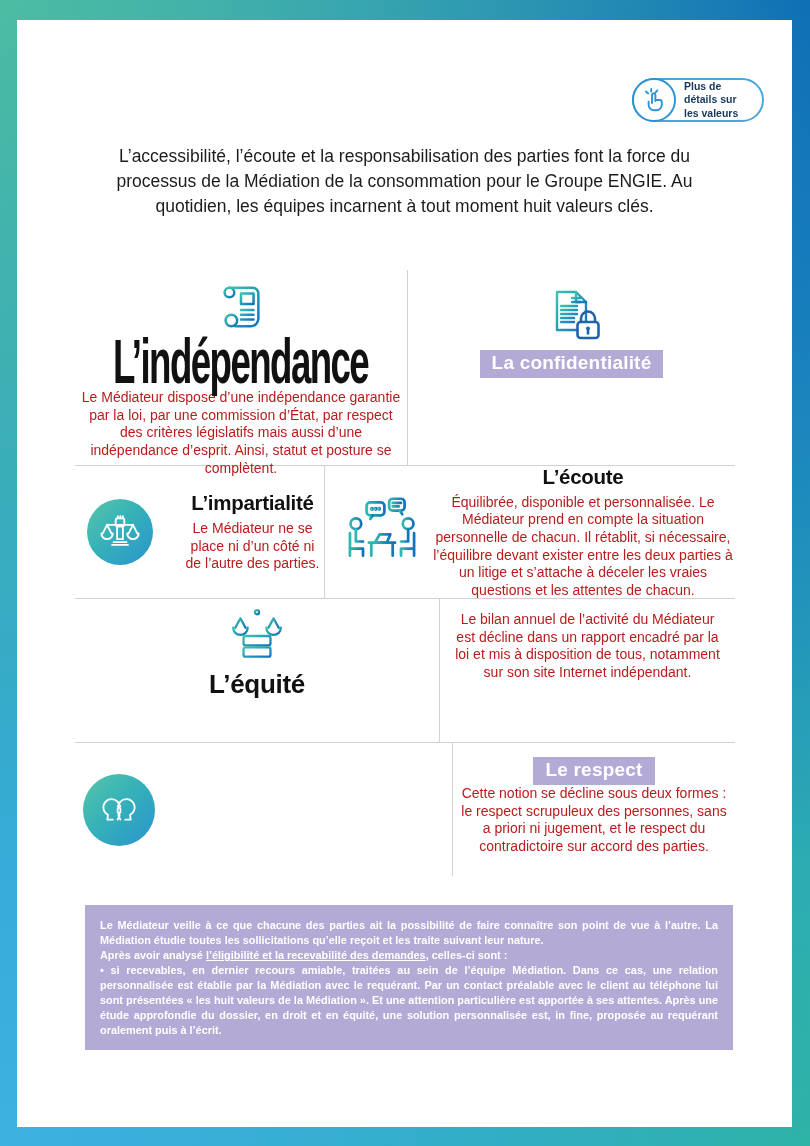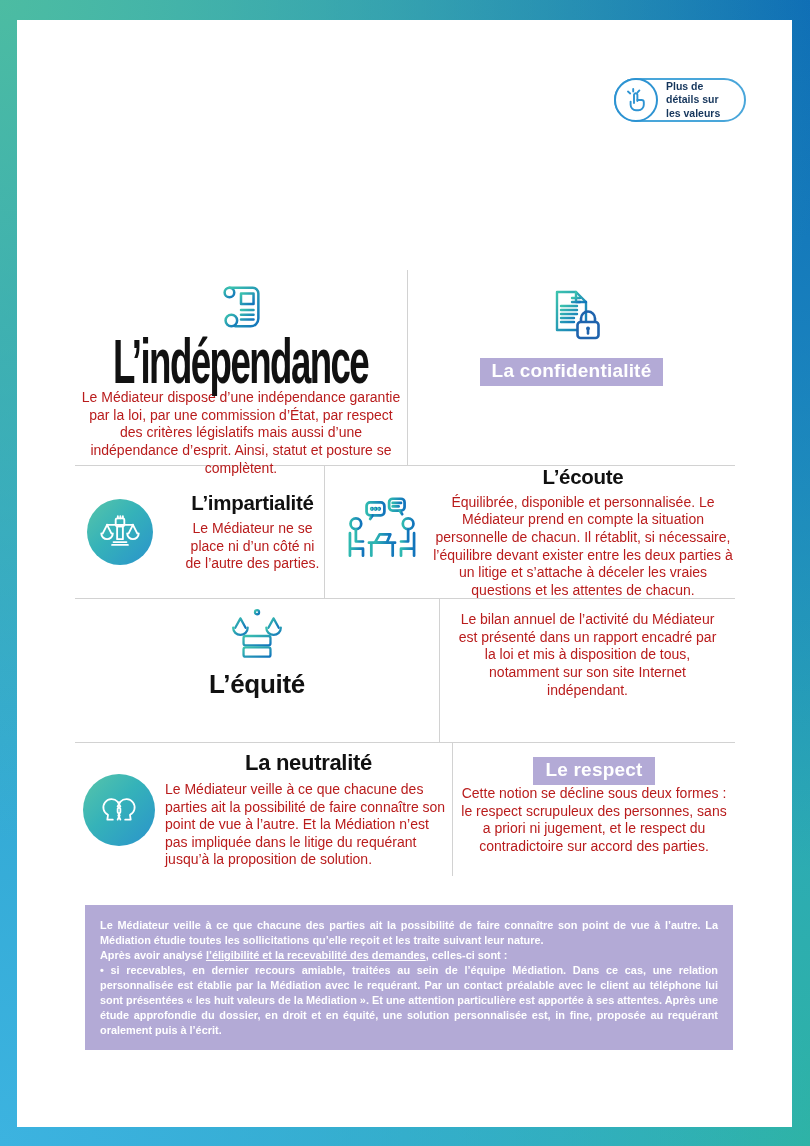--- a/index.html
+++ b/index.html
@@ -12,21 +12,21 @@
     background-image:
       radial-gradient(circle at 0% 0%,   #4cbca2 0%, rgba(76,188,162,0) 60%),
       radial-gradient(circle at 100% 0%, #0d6cb6 0%, rgba(13,108,182,0) 62%),
       radial-gradient(circle at 0% 100%, #3cb3e0 0%, rgba(60,179,224,0) 58%),
       radial-gradient(circle at 100% 100%, #2eb3a6 0%, rgba(46,179,166,0) 58%);
   }
   .page { position: absolute; left: 17px; top: 20px; right: 18px; bottom: 19px; background: #fff; }
 
   
   .badge {
-    position: absolute; top: 58px; right: 46px;
+    position: absolute; top: 58px; right: 28px;
     display: flex; align-items: center;
     border: 2px solid #49a6da; border-radius: 26px; background: #fff;
     height: 44px; padding-right: 12px; cursor: pointer;
   }
   .badge-circle {
     width: 44px; height: 44px; border-radius: 50%;
     border: 2px solid #2d93d2; background: #fff;
     display: flex; align-items: center; justify-content: center;
     margin: -2px 8px -2px -2px; flex: 0 0 auto;
   }
@@ -111,20 +111,21 @@
         <svg width="26" height="26" viewBox="0 0 26 26" fill="none" stroke="#2d93d2" stroke-width="1.9" stroke-linecap="round" stroke-linejoin="round">
           <path d="M11 8 v8 M11 8 a1.7 1.7 0 0 1 3.4 0 v6"></path>
           <path d="M14.4 13 h4.2 a2.2 2.2 0 0 1 2.2 2.2 v2.6 a5.4 5.4 0 0 1 -5.4 5.4 h-2.4 a5.4 5.4 0 0 1 -5.4 -5.4 v-3.2"></path>
           <path d="M7.2 6.4 L5 4.6 M10.2 4.6 V2 M14.6 5.4 l1.8 -2"></path>
         </svg>
       </div>
       <div class="badge-label">Plus de détails sur les valeurs</div>
     </div>
 
     <div class="header">
+      <p class="subtitle">L’accessibilité, l’écoute et la responsabilisation des parties font la force du processus de la Médiation de la consommation pour le Groupe ENGIE. Au quotidien, les équipes incarnent à tout moment huit valeurs clés.</p>
     </div>
 
     <div class="grid">
 
       <div class="row row1 row-b">
         <div class="cell cell-l cell-r center-col">
           <span>
             <svg width="54" height="54" viewBox="0 0 56 56" fill="none" stroke="url(#tb)" stroke-width="2.6" stroke-linecap="round" stroke-linejoin="round">
               <circle cx="16" cy="13" r="5"></circle>
               <path d="M16 8 h24 a6 6 0 0 1 6 6 v26 a8 8 0 0 1 -8 8 H22"></path>
@@ -149,21 +150,21 @@
                 <path d="M20 22 h16 M20 26 h16 M20 30 h16 M20 34 h13 M20 38 h13"></path>
               </g>
               <g stroke="#1e63ad" stroke-width="2.6">
                 <path d="M40 38 v-3.5 a7 7 0 0 1 14 0 V38"></path>
                 <rect x="36.5" y="38" width="21" height="16" rx="3" fill="#fff"></rect>
                 <circle cx="47" cy="44.5" r="2" fill="#1e63ad" stroke="none"></circle>
                 <path d="M47 46.5 v3"></path>
               </g>
             </svg>
           </span>
-          <div style="margin-top:12px">
+          <div style="margin-top:4px">
             <span class="tag-title">La confidentialité</span>
           </div>
         </div>
       </div>
 
       <div class="row row2 row-b">
         <div class="cell cell-l cell-r">
           <div class="h-cell">
             <div class="grad-circle" style="width:66px;height:66px;margin-left:12px">
               <svg width="46" height="46" viewBox="0 0 64 64" fill="none" stroke="#fff" stroke-width="2.6" stroke-linecap="round" stroke-linejoin="round">
@@ -227,39 +228,35 @@
               <path d="M37 20 a7 7 0 0 0 14 0"></path>
               <rect x="15" y="28" width="26" height="9" rx="2"></rect>
               <path d="M19 32.5 h8 M31 32.5 h6"></path>
               <rect x="15" y="39" width="26" height="9" rx="2"></rect>
               <path d="M19 43.5 h8 M31 43.5 h6"></path>
             </svg>
           </span>
           <div class="bold-title" style="margin-top:4px;font-size:26px">L’équité</div>
         </div>
         <div class="cell cell-rt center-col">
-          <p class="body-text" style="width:272px;margin-top:4px">Le bilan annuel de l’activité du Médiateur est présenté dans un rapport encadré par la loi et mis à disposition de tous, notamment sur son site Internet indépendant.</p>
+          <p class="body-text" style="width:272px;margin-top:4px">Le bilan annuel de l’activité du Médiateur est décline dans un rapport encadré par la loi et mis à disposition de tous, notamment sur son site Internet indépendant.</p>
         </div>
       </div>
 
       <div class="row row4">
         <div class="cell cell-l cell-r">
           <div class="h-cell">
             <div class="grad-circle" style="width:72px;height:72px;margin-left:8px">
               <svg width="44" height="44" viewBox="0 0 64 64" fill="none" stroke="#fff" stroke-width="2.6" stroke-linecap="round" stroke-linejoin="round">
                 <path d="M30 20 a12 12 0 1 0 -14 19 l-1 7 h8"></path>
                 <path d="M30 20 l4 7 -4 3 v5 l3 5 -3 6"></path>
                 <path d="M34 20 a12 12 0 1 1 14 19 l1 7 h-8"></path>
                 <path d="M34 20 l-4 7 4 3 v5 l-3 5 3 6"></path>
               </svg>
             </div>
-            <div class="center-col" style="width:292px;margin-left:10px">
-              <div class="bold-title" style="font-size:22px">La neutralité</div>
-              <p class="body-text left" style="margin-top:5px">Le Médiateur veille à ce que chacune des parties ait la possibilité de faire connaître son point de vue à l’autre. Et la Médiation n’est pas impliquée dans le litige du requérant jusqu’à la proposition de solution.</p>
-            </div>
           </div>
         </div>
         <div class="cell cell-rt center-col">
           <div>
             <span class="tag-title">Le respect</span>
           </div>
           <p class="body-text" style="width:272px;margin-top:0">Cette notion se décline sous deux formes : le respect scrupuleux des personnes, sans a priori ni jugement, et le respect du contradictoire sur accord des parties.</p>
         </div>
       </div>
     </div>

